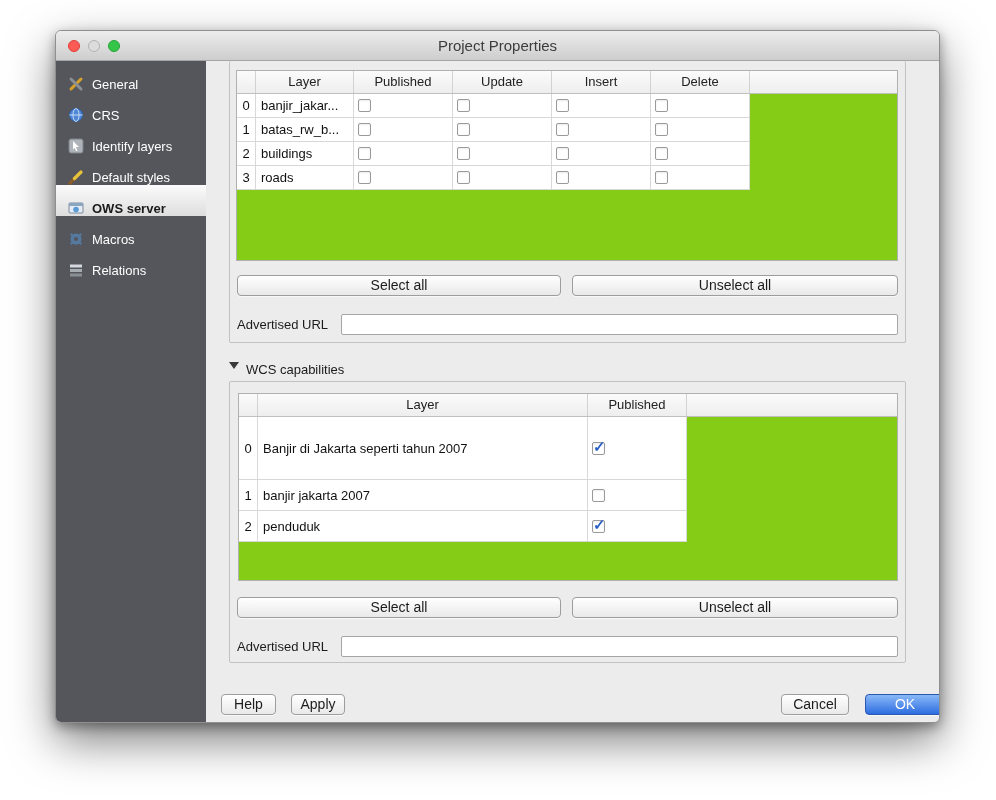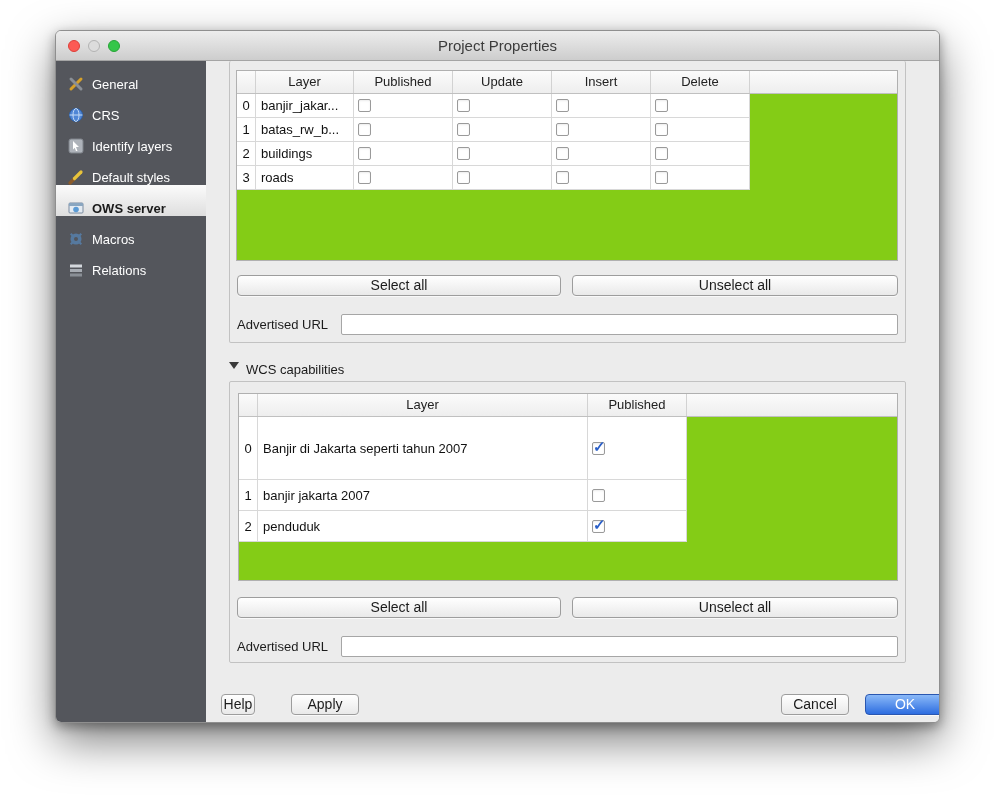--- a/index.html
+++ b/index.html
@@ -79,22 +79,22 @@
   #url-label2 { top:575px; }
   .urlinput { position:absolute; left:135px; width:557px; height:21px; background:#ffffff; border:1px solid #a6a6a6; border-radius:2px; font-size:13px; padding:0 4px; font-family:"Liberation Sans", sans-serif; }
   #url-input1 { top:253px; }
   #url-input2 { top:575px; }
 
   .wcs-head { position:absolute; left:23px; top:301px; height:18px; display:flex; cursor:default; }
   .tri-down { width:0; height:0; border-left:5px solid transparent; border-right:5px solid transparent; border-top:7px solid #3a3a3a; margin-right:7px; }
   .wcs-head .wcs-title { font-size:13px; color:#1a1a1a; }
 
   .footer-btn { top:633px; }
-  #btn-help   { left:15px;  width:34px; }
-  #btn-apply  { left:85px;  width:68px; }
+  #btn-help   { left:15px;  width:55px; }
+  #btn-apply  { left:85px;  width:54px; }
   #btn-cancel { left:575px; width:68px; }
   #btn-ok     { left:659px; width:80px; }
 </style>
 </head>
 <body>
 
 <div class="window">
 
   <div class="titlebar">
     <div class="traffic">

